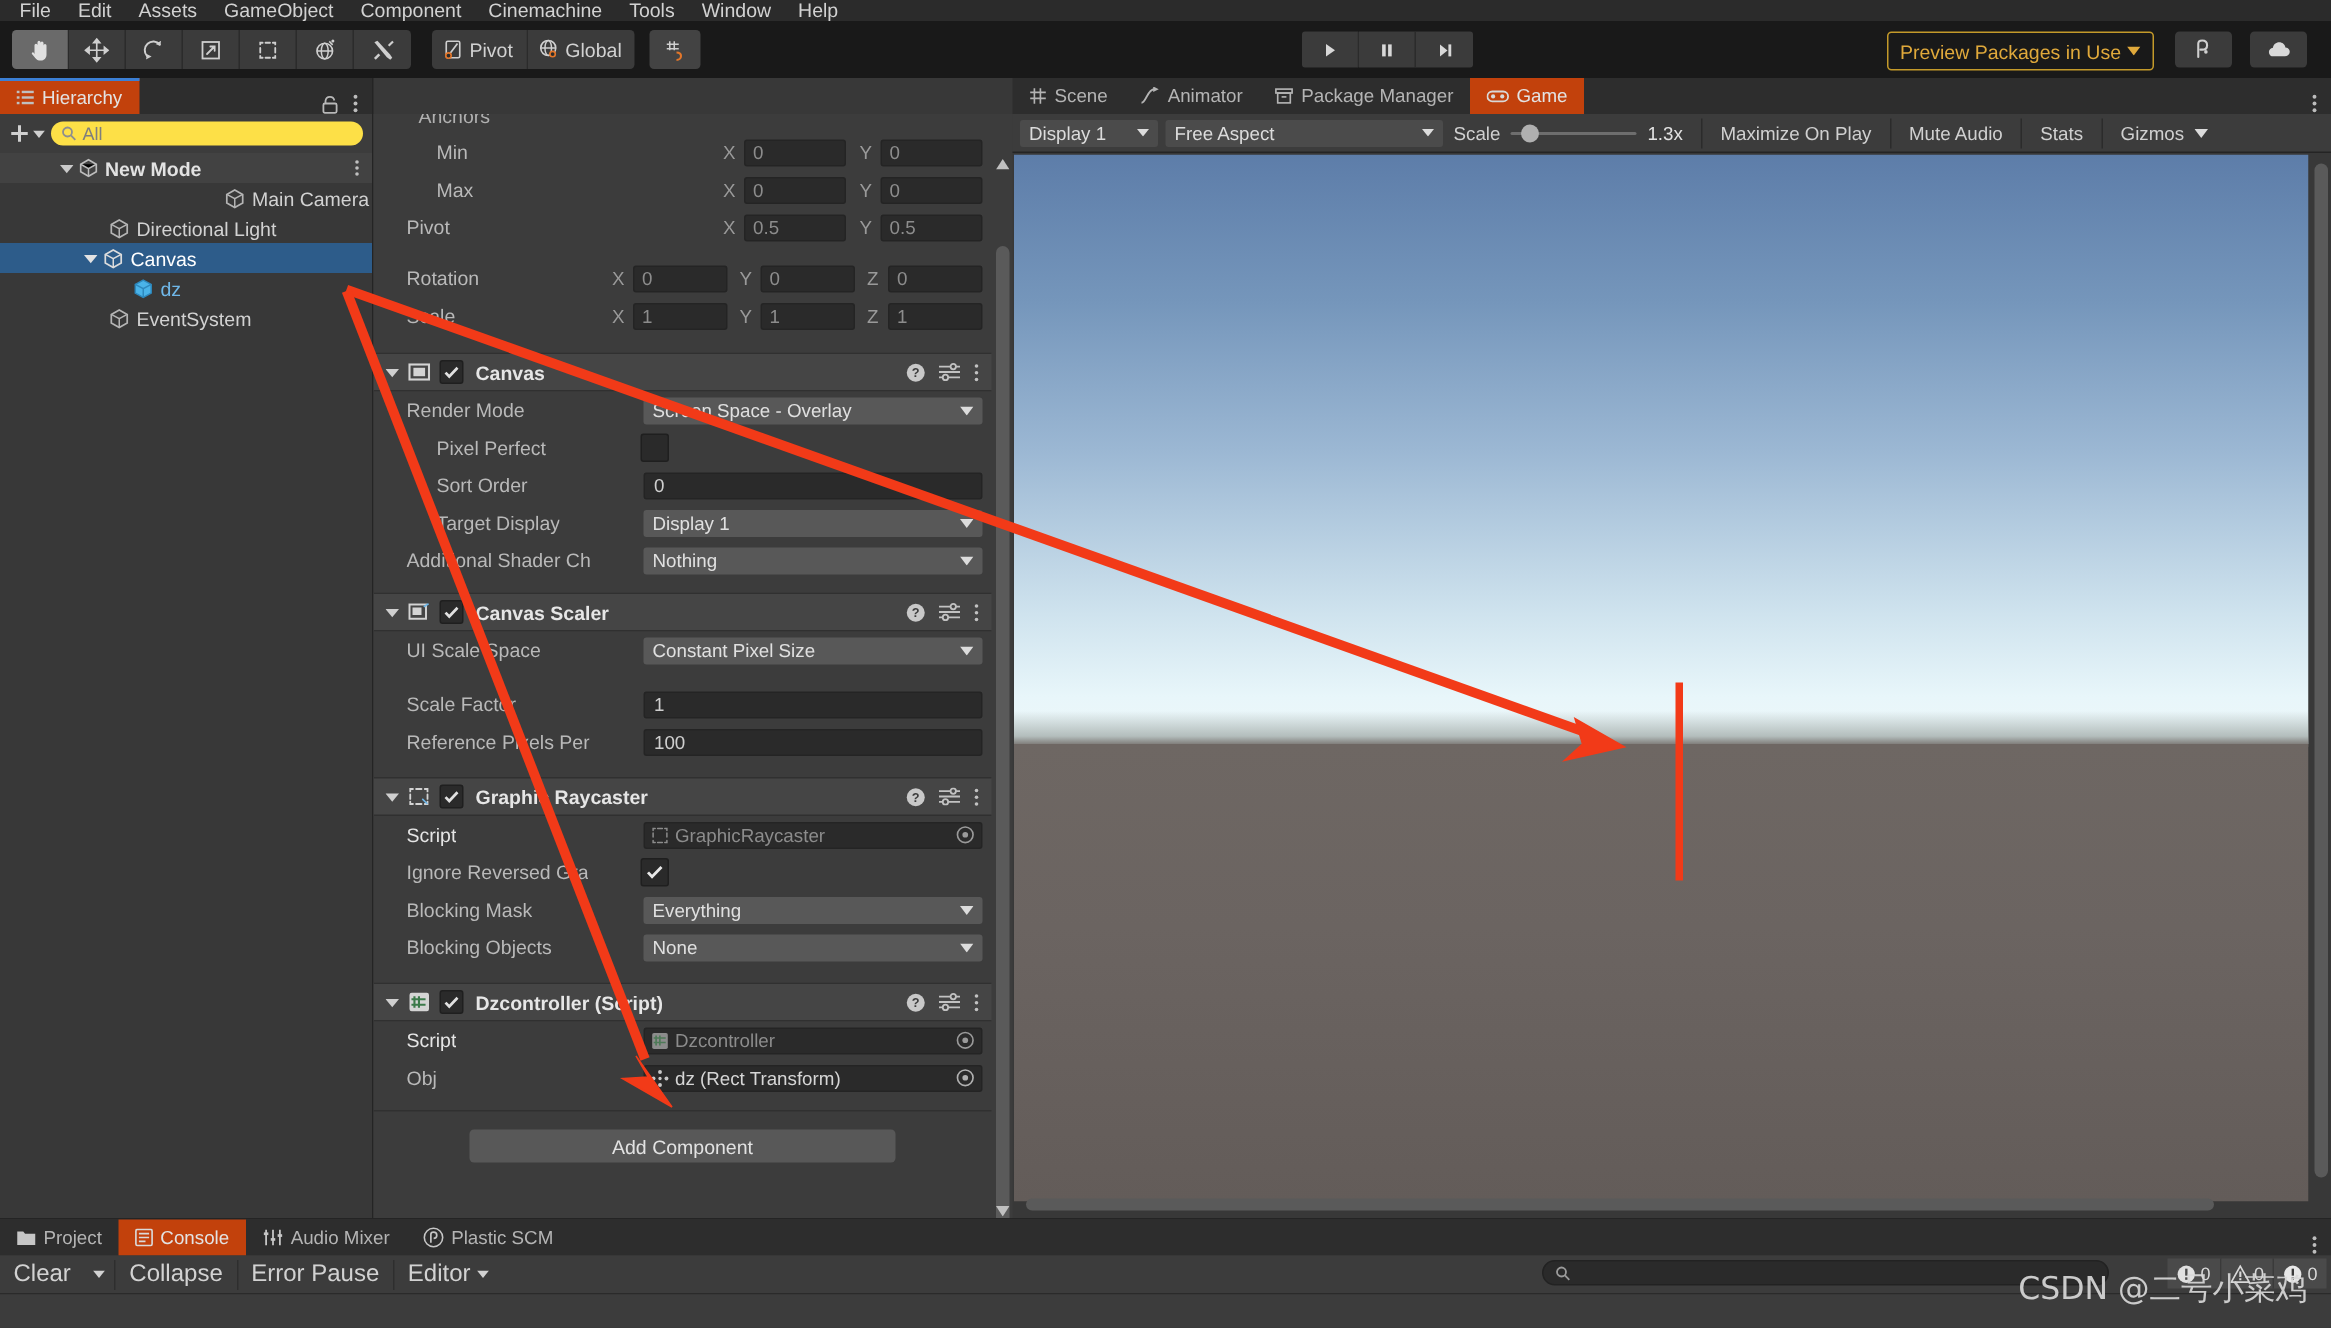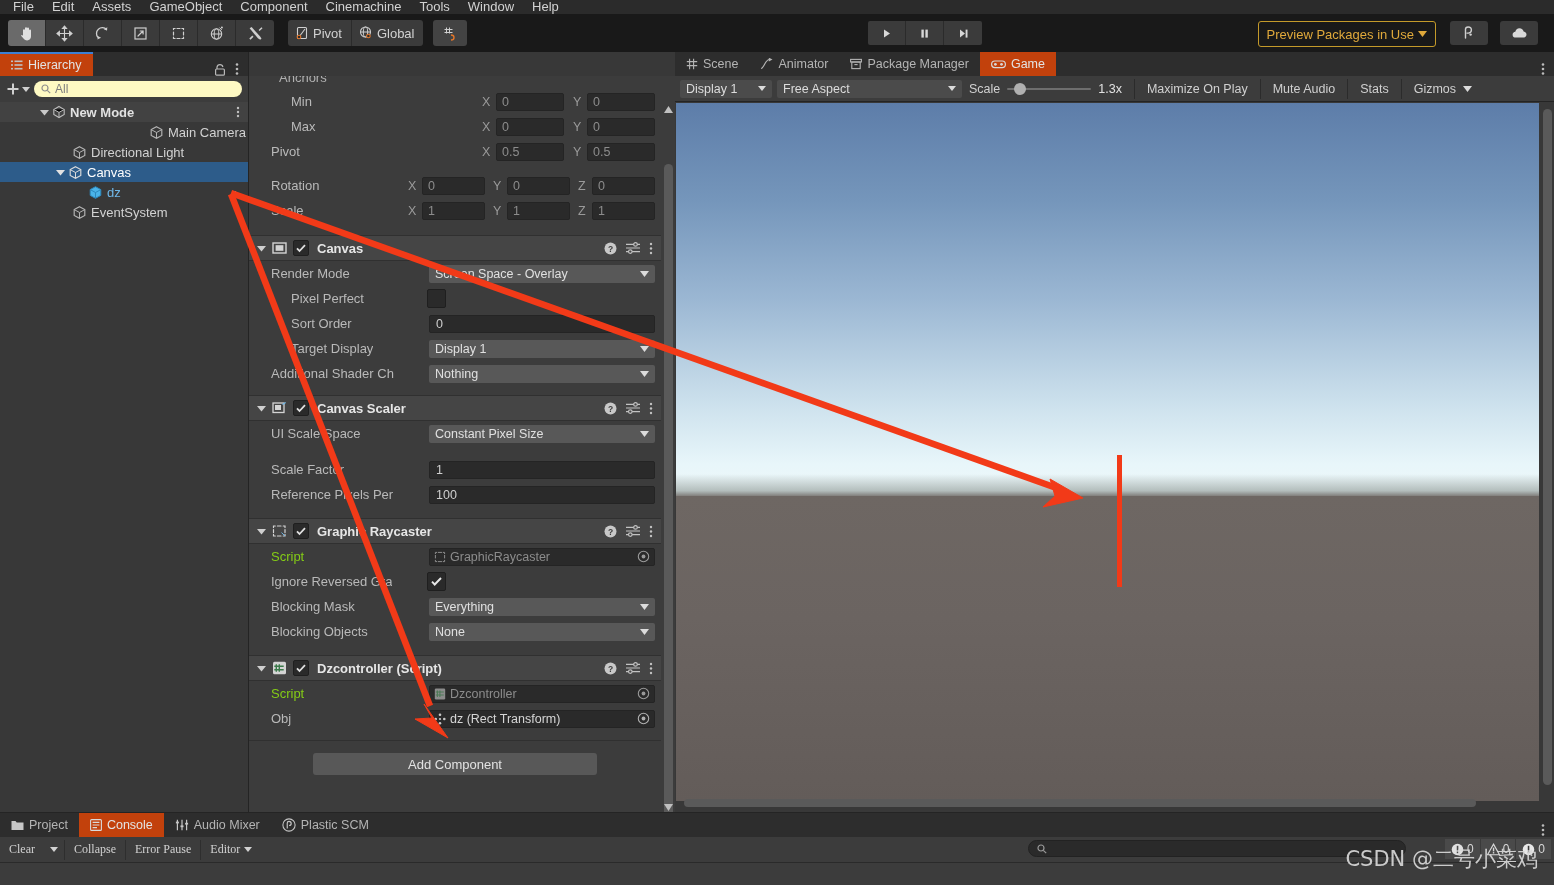--- a/index.html
+++ b/index.html
@@ -48,40 +48,40 @@
   .tab.sel{background:#c2410c;color:#e3e3e3;}
   .tab.sel.hi{border-top:2px solid #3b7fd4;}
   .tabicons{margin-left:auto;display:flex;align-items:center;gap:9px;padding-right:9px;color:#b0b0b0;}
 
   
   .hier{position:absolute;left:0;top:52px;width:248px;height:760px;background:#383838;}
   .hier-tabs{left:0;top:0;width:248px;}
   .hier-tool{position:absolute;left:0;top:24px;width:248px;height:26px;background:#3c3c3c;
              display:flex;align-items:center;padding:0 6px;box-sizing:border-box;gap:4px;}
   .plusbtn{display:flex;align-items:center;gap:2px;color:#d0d0d0;}
-  .hsearch{flex:1;height:16px;background:#fef9c3;border-radius:8px;display:flex;align-items:center;
+  .hsearch{flex:1;height:16px;background:#fde047;border-radius:8px;display:flex;align-items:center;
            gap:4px;padding:0 7px;box-sizing:border-box;color:#7e7e7e;font-size:12px;}
   .tree{position:absolute;left:0;top:50px;width:248px;}
   .trow{height:20px;display:flex;align-items:center;font-size:13px;color:#d2d2d2;position:relative;}
   .trow.scene{background:#424242;}
   .trow.sel{background:#2d5c8a;}
   .tri{width:9px;height:9px;display:inline-block;}
   .kebab-r{position:absolute;right:8px;color:#c0c0c0;}
 
   
   .insp{position:absolute;left:248px;top:52px;width:427px;height:760px;background:#383838;
         border-left:1px solid #242424;box-sizing:border-box;}
   .insp-body{position:absolute;left:0;top:24px;width:427px;height:736px;background:#3c3c3c;overflow:hidden;}
   .insp-inner{position:absolute;left:0;top:0;width:412px;}
   .clipped{position:absolute;left:30px;top:-6px;color:#b0b0b0;font-size:13px;}
 
   .prow{height:25px;display:flex;align-items:center;padding-left:22px;box-sizing:border-box;}
   .plabel{font-size:13px;color:#b9b9b9;white-space:nowrap;overflow:hidden;}
   .plabel.ind{padding-left:20px;}
-  .plabel.dim{color:#84cc16;text-align:center;}
+  .plabel.dim{color:#e5e5e5;text-align:center;}
   .pfields{display:flex;align-items:center;gap:0;margin-left:auto;padding-right:6px;}
   .axis{color:#9a9a9a;font-size:12.5px;width:14px;text-align:left;}
   .fbox{height:18px;background:#2a2a2a;border:1px solid #242424;border-radius:2px;color:#8c8c8c;
         font-size:12.5px;display:flex;align-items:center;padding:0 5px;box-sizing:border-box;}
   .f2{width:68px;} .f3{width:63px;}
   .wide{width:226px;height:18px;background:#2a2a2a;border:1px solid #242424;border-radius:2px;
         color:#cfcfcf;font-size:12.5px;display:flex;align-items:center;padding:0 6px;box-sizing:border-box;}
   .dd{width:226px;height:18px;background:#585858;border-radius:2px;color:#e0e0e0;font-size:12.5px;
       display:flex;align-items:center;padding:0 6px;box-sizing:border-box;}
   .dd .car{margin-left:auto;}
@@ -126,22 +126,22 @@
   .ghscroll{position:absolute;left:1px;bottom:5px;width:845px;height:8px;}
   .ghthumb{position:absolute;left:8px;top:0;width:792px;height:8px;background:#5a5a5a;border-radius:4px;}
   .gvscroll{position:absolute;right:2px;top:51px;width:11px;height:698px;}
   .gvthumb{position:absolute;right:0;top:6px;width:9px;height:676px;background:#5a5a5a;border-radius:5px;}
 
   
   .cons{position:absolute;left:0;top:812px;width:1554px;height:73px;background:#383838;
         border-top:1px solid #242424;box-sizing:border-box;}
   .cons-tool{position:absolute;left:0;top:24px;width:1554px;height:26px;background:#3c3c3c;
              display:flex;align-items:center;border-bottom:1px solid #2a2a2a;box-sizing:border-box;}
-  .cbtn{height:20px;display:flex;align-items:center;padding:0 9px;font-size:12px;color:#d2d2d2;
-        border-right:1px solid #2e2e2e;box-sizing:border-box;gap:4px;white-space:nowrap;font-family:Liberation Serif, serif;}
+  .cbtn{height:20px;display:flex;align-items:center;padding:0 9px;font-size:16px;color:#d2d2d2;
+        border-right:1px solid #2e2e2e;box-sizing:border-box;gap:4px;white-space:nowrap;}
   .csearch{position:absolute;right:148px;top:27px;width:378px;height:17px;background:#2a2a2a;
            border:1px solid #222;border-radius:9px;display:flex;align-items:center;padding:0 8px;box-sizing:border-box;}
   .counters{position:absolute;right:3px;top:26px;display:flex;}
   .cnt{height:20px;background:#4a4a4a;display:flex;align-items:center;gap:3px;padding:0 6px;
        border-right:1px solid #3a3a3a;box-sizing:border-box;font-size:12px;color:#d8d8d8;}
   .cons-area{position:absolute;left:0;top:50px;width:1554px;height:23px;background:#3c3c3c;}
 
   
   .anno{position:absolute;left:0;top:0;width:1554px;height:885px;pointer-events:none;}
   .wmark{position:absolute;right:16px;bottom:12px;color:#d8d8d8;font-size:21px;opacity:.92;

